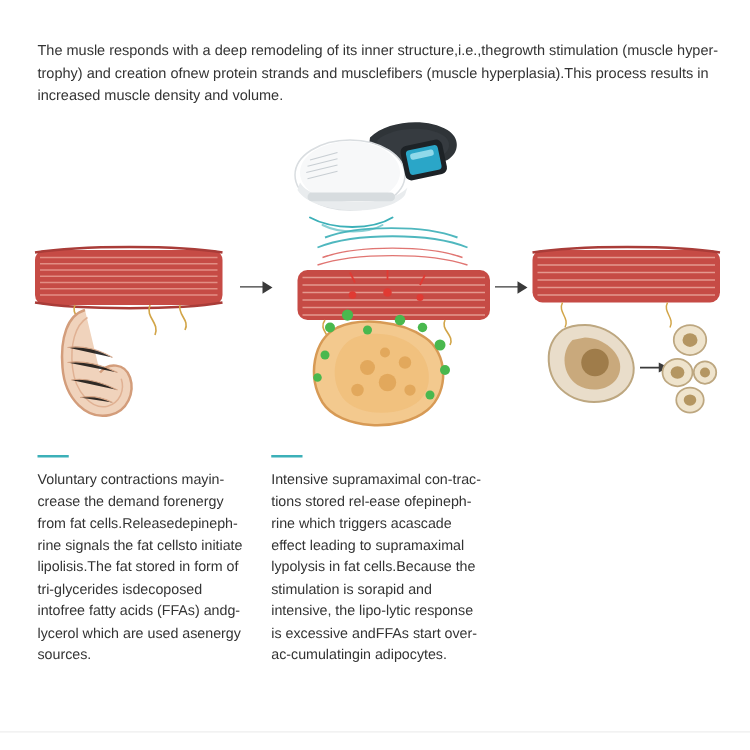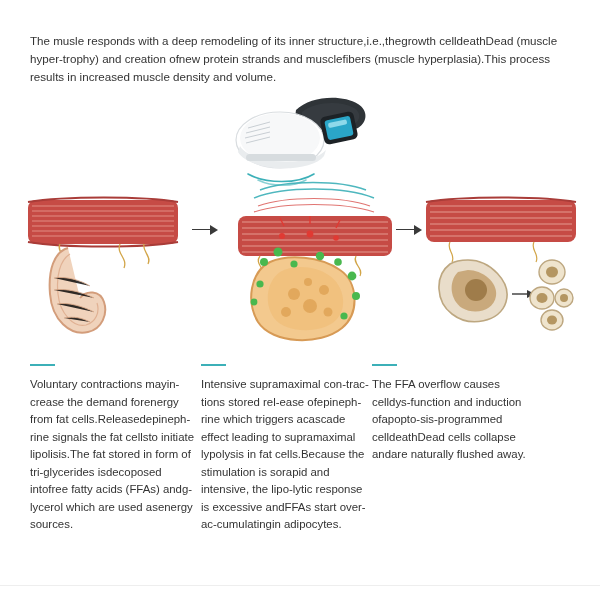--- a/index.html
+++ b/index.html
@@ -73,21 +73,21 @@
     border-bottom: 5px solid transparent;
   }
 
   
   #columns {
     position: absolute;
     left: 30px;
     top: 364px;
     width: 545px;
     display: flex;
-    gap: 2px;
+    gap: 18px;
   }
   .col {
     width: 169px;
   }
   .col .rule {
     width: 25px;
     height: 2px;
     background: #3cb0b8;
     margin-bottom: 10px;
   }
@@ -107,21 +107,21 @@
     height: 14px;
     background: #ffffff;
     border-top: 1px solid #eeeeee;
   }
 </style>
 </head>
 <body>
 
 <div id="page">
 
-  <div id="intro">The musle responds with a deep remodeling of its inner structure,i.e.,thegrowth celldeathDead (muscle hyper-trophy) and creation ofnew protein strands and musclefibers (muscle hyperplasia).This process results in increased muscle density and volume.</div>
+  <div id="intro">The musle responds with a deep remodeling of its inner structure,i.e.,thegrowth stimulation (muscle hyper-trophy) and creation ofnew protein strands and musclefibers (muscle hyperplasia).This process results in increased muscle density and volume.</div>
 
   <div id="device">
     <svg width="160" height="100" viewBox="0 0 160 100">
 
       <path d="M78 22 C92 8, 124 6, 140 16 C150 22, 150 34, 140 40 L104 52 C92 56, 80 48, 76 38 Z" fill="#2f3438"></path>
       <path d="M84 24 C96 14, 122 12, 136 20 C143 24, 143 32, 136 36 L104 47 C94 50, 86 42, 83 34 Z" fill="#3c4247" opacity="0.55"></path>
 
       <ellipse cx="62" cy="52" rx="44" ry="28" fill="#ffffff" stroke="#d9dde0" stroke-width="1.2"></ellipse>
       <ellipse cx="62" cy="50" rx="40" ry="25" fill="#f7f8f9"></ellipse>
 
@@ -304,20 +304,16 @@
 
   <div id="columns">
     <div class="col">
       <div class="rule"></div>
       <p>Voluntary contractions mayin-crease the demand forenergy from fat cells.Releasedepineph-rine signals the fat cellsto initiate lipolisis.The fat stored in form of tri-glycerides isdecoposed intofree fatty acids (FFAs) andg-lycerol which are used asenergy sources.</p>
     </div>
     <div class="col">
       <div class="rule"></div>
       <p>Intensive supramaximal con-trac-tions stored rel-ease ofepineph-rine which triggers acascade effect leading to supramaximal lypolysis in fat cells.Because the stimulation is sorapid and intensive, the lipo-lytic response is excessive andFFAs start over-ac-cumulatingin adipocytes.</p>
     </div>
-    <div class="col">
-      <div class="rule"></div>
-      <p>The FFA overflow causes celldys-function and induction ofapopto-sis-programmed celldeathDead cells collapse andare naturally flushed away.</p>
-    </div>
   </div>
 
   <div id="bottom-edge"></div>
 </div>
 
 </body></html>

